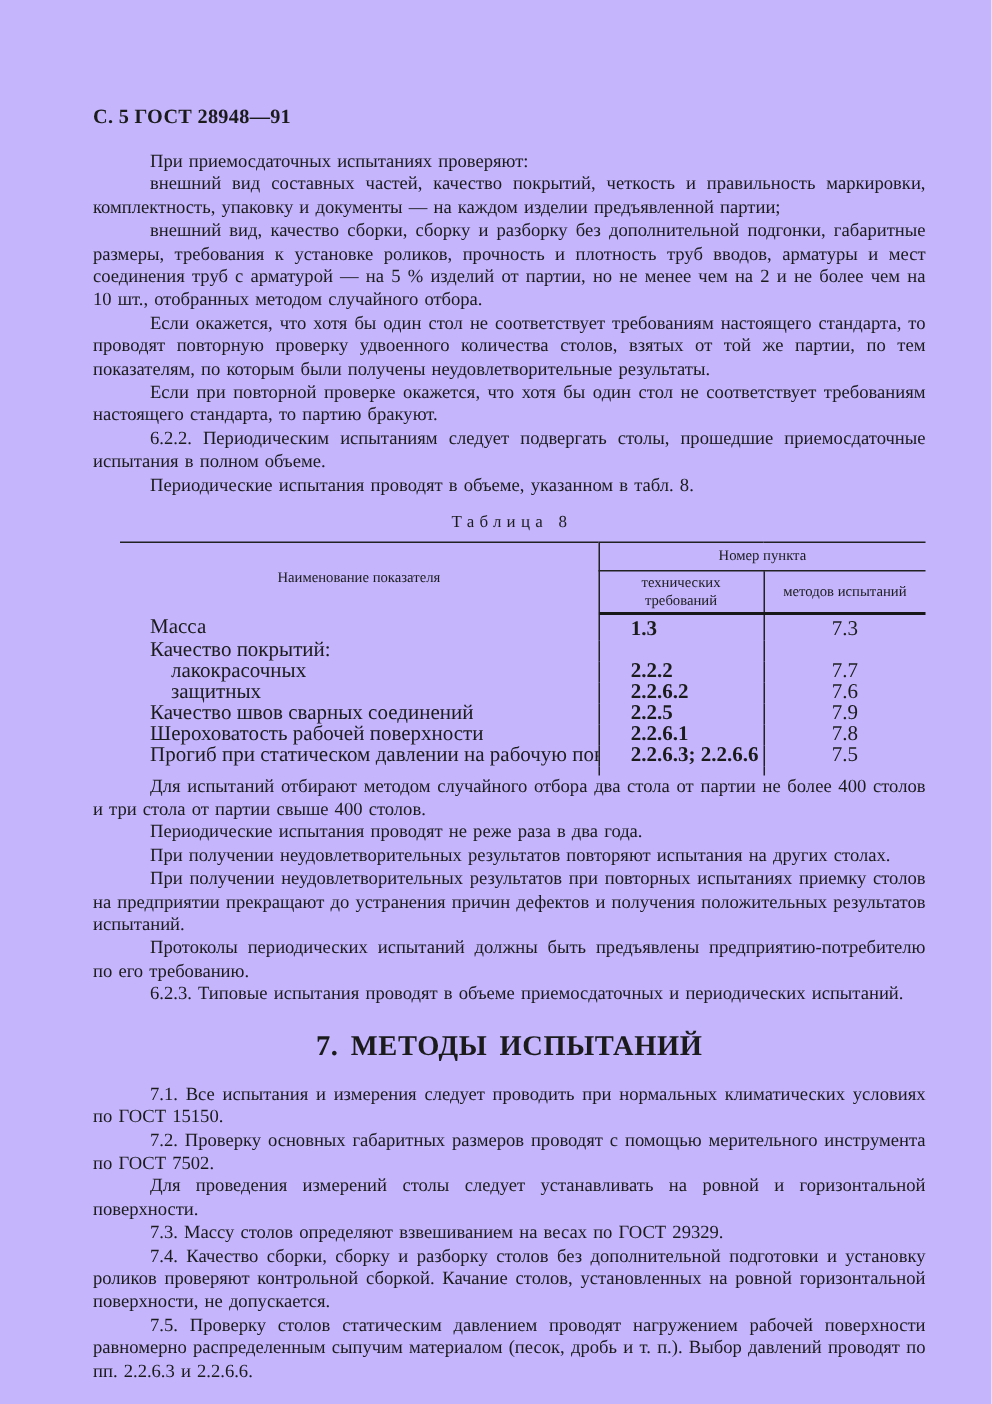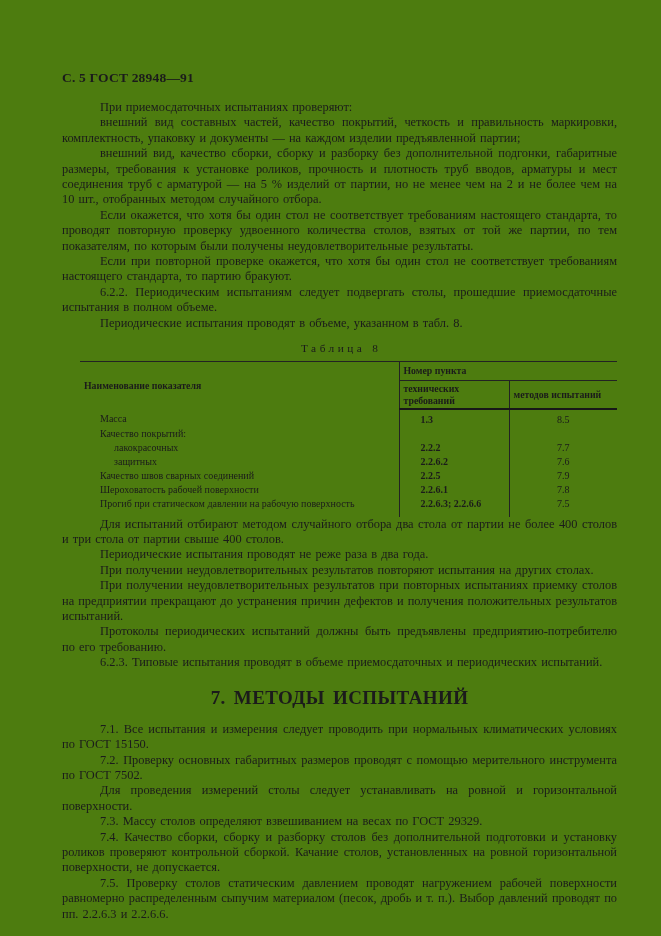--- a/index.html
+++ b/index.html
@@ -1,20 +1,20 @@
 <!DOCTYPE html>
 <html><head>
 <meta charset="utf-8">
 <style>
   * { margin:0; padding:0; box-sizing:border-box; }
   html, body { background:#ffffff; }
   .page {
     position:relative;
     width:661px; height:936px;
-    background:#4d7c0f;
+    background:#c4b5fd;
     color:#1b1b1b;
     font-family:"Liberation Serif", serif;
     padding:70px 44px 0 62px;
     overflow:hidden;
   }
   .hdr {
     font-weight:bold;
     font-size:13.5px;
     letter-spacing:.2px;
     margin-bottom:14px;
@@ -37,33 +37,33 @@
     border-collapse:collapse;
     table-layout:fixed;
     margin:7px 0 0 18px;
     width:537px;
     border-top:1px solid #222;
   }
   table.gost col.col1 { width:319px; }
   table.gost col.col2 { width:110px; }
   table.gost col.col3 { width:108px; }
   table.gost th {
-    font-weight:bold;
+    font-weight:normal;
     font-size:9.8px;
     line-height:11.6px;
-    text-align:left;
+    text-align:center;
     vertical-align:middle;
     padding:2px 4px;
   }
   table.gost th.name { border-right:1px solid #222; }
   table.gost th.group { border-bottom:1px solid #222; height:19px; }
   table.gost th.sub1 { border-right:1px solid #222; height:26px;margin-top:32px; }
   table.gost thead tr.subrow th { border-bottom:2.5px solid #181818; }
   table.gost td {
-    font-size:10px;
+    font-size:14px;
     line-height:13.9px;
     height:13.9px;
     vertical-align:top;
     white-space:nowrap;
     overflow:hidden;
   }
   table.gost td.c1 { padding-left:20px; }
   table.gost td.c1.sub { padding-left:34px; }
   table.gost td.c2 { border-left:1px solid #222; padding-left:21px;font-weight:bold; }
   table.gost td.c3 { border-left:1px solid #222; text-align:center; }
@@ -113,21 +113,21 @@
       </tr>
       <tr class="subrow">
         <th class="sub1">технических требований</th>
         <th class="sub2">методов испытаний</th>
       </tr>
     </thead>
     <tbody>
       <tr class="first">
         <td class="c1">Масса</td>
         <td class="c2">1.3</td>
-        <td class="c3">8.5</td>
+        <td class="c3">7.3</td>
       </tr>
       <tr>
         <td class="c1">Качество покрытий:</td>
         <td class="c2"></td>
         <td class="c3"></td>
       </tr>
       <tr>
         <td class="c1 sub">лакокрасочных</td>
         <td class="c2">2.2.2</td>
         <td class="c3">7.7</td>

